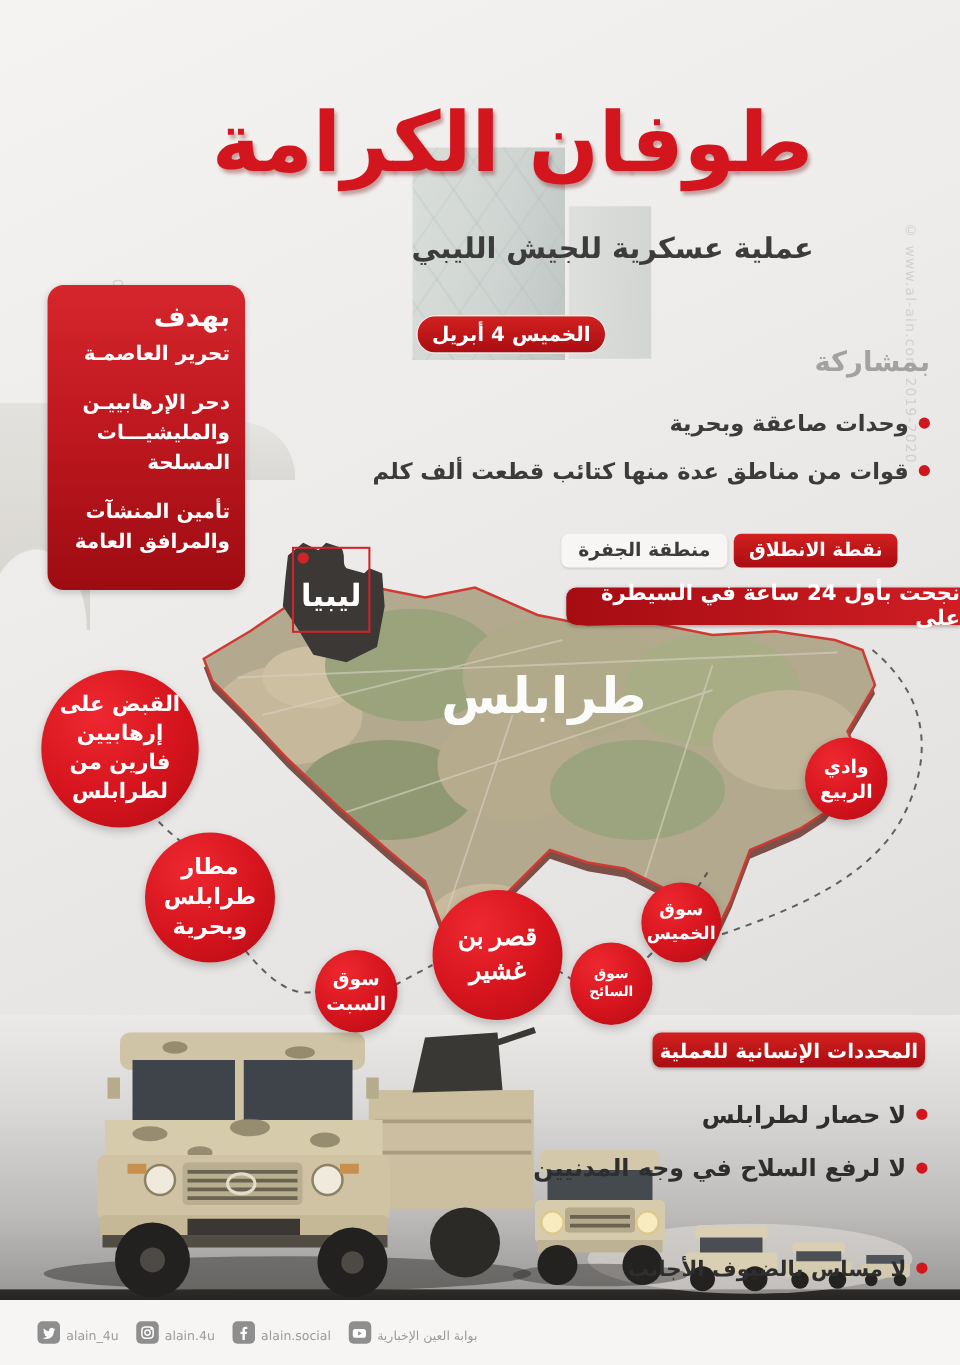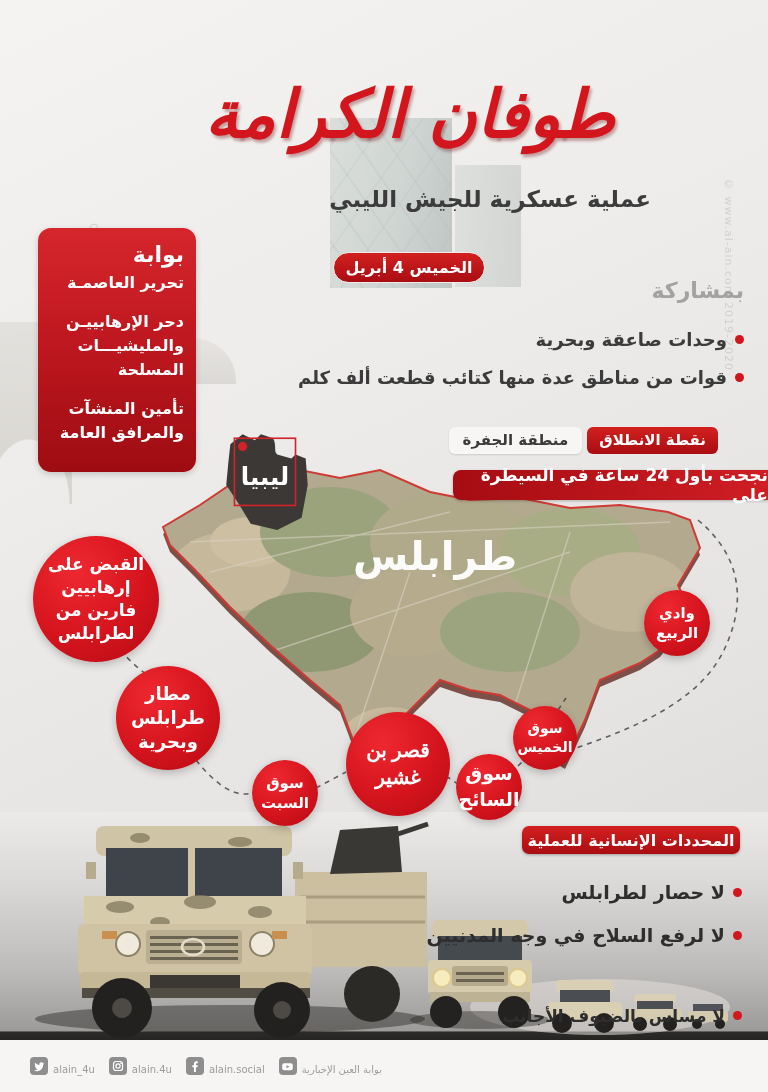--- a/index.html
+++ b/index.html
@@ -33,21 +33,21 @@
   }
   .bg-arch {
     position:absolute; left:-14px; top:322px; width:86px; height:182px; opacity:.5;
     background:linear-gradient(#d9d6d0,#c2beb7);
     -webkit-mask:radial-gradient(44px 70px at 50% 100%,transparent 0 40px,#000 41px);
             mask:radial-gradient(44px 70px at 50% 100%,transparent 0 40px,#000 41px);
   }
   
   .title {
     position:absolute; left:150px; top:76px; width:520px; text-align:center;
-    font-size:66px; font-weight:bold; font-style:italic; white-space:nowrap;
+    font-size:66px; font-weight:bold; white-space:nowrap;
     color:#d3161e; text-shadow:2px 3px 3px rgba(110,8,12,.35); direction:rtl;
   }
   .subtitle {
     position:absolute; left:280px; top:186px; width:420px; text-align:center;
     font-size:23px; font-weight:bold; color:#3c3c3c; direction:rtl;
   }
   .date-badge {
     position:absolute; left:333px; top:252px; width:152px; height:31px;
     background:linear-gradient(180deg,#d3201f,#a90d12); border:1px solid #eceae8;
     border-radius:16px; color:#fff; font-weight:bold; font-size:16px;
@@ -99,21 +99,21 @@
     position:absolute; border-radius:50%; color:#fff; font-weight:bold; text-align:center;
     display:flex; align-items:center; justify-content:center; direction:rtl; line-height:1.35;
     background:radial-gradient(circle at 35% 28%, #ee2830 0%, #d5141d 55%, #b30b14 100%);
     box-shadow:0 3px 8px rgba(0,0,0,.22); padding:8px;
   }
   .b-benghazi { left:33px;  top:536px; width:126px; height:126px; font-size:17px; }
   .b-wadi     { left:644px; top:590px; width:66px;  height:66px;  font-size:15px; }
   .b-airport  { left:116px; top:666px; width:104px; height:104px; font-size:18px; }
   .b-sabt     { left:252px; top:760px; width:66px;  height:66px;  font-size:15px; }
   .b-qasr     { left:346px; top:712px; width:104px; height:104px; font-size:20px;font-family:Liberation Serif, serif; }
-  .b-saih     { left:456px; top:754px; width:66px;  height:66px;  font-size:19px; }
+  .b-saih     { left:456px; top:754px; width:66px;  height:66px;  font-size:11px; }
   .b-khamis   { left:513px; top:706px; width:64px;  height:64px;  font-size:14px; }
   
   .hum-banner {
     position:absolute; right:28px; top:826px; width:218px; height:28px;
     background:linear-gradient(180deg,#d3201f,#a90d12); border-radius:7px;
     color:#fff; font-weight:bold; font-size:16px; display:flex; align-items:center;
     justify-content:center; direction:rtl; box-shadow:0 1px 3px rgba(0,0,0,.3);
   }
   .hr0 { right:26px; top:870px; font-size:19px; color:#2e2e2e; }
   .hr1 { right:26px; top:913px; font-size:19px; color:#2e2e2e; }
@@ -144,21 +144,21 @@
   <div class="bg-tower1"></div>
   <div class="bg-tower2"></div>
   <div class="bg-dome"></div>
   <div class="bg-arch"></div>
 
   <div class="title">طوفان الكرامة</div>
   <div class="subtitle">عملية عسكرية للجيش الليبي</div>
   <div class="date-badge">الخميس 4 أبريل</div>
 
   <div class="goals-box">
-    <div class="g-head">بوابة</div>
+    <div class="g-head">بهدف</div>
     <div class="g-item">تحرير العاصمـة</div>
     <div class="g-item">دحر الإرهابييـن والمليشيـــات المسلحة</div>
     <div class="g-item">تأمين المنشآت والمرافق العامة</div>
   </div>
 
   <div class="part-head">بمشاركة</div>
   <div class="bullet-row pr0"><span class="dot"></span><span>وحدات صاعقة وبحرية</span></div>
   <div class="bullet-row pr1"><span class="dot"></span><span>قوات من مناطق عدة منها كتائب قطعت ألف كلم</span></div>
 
   <div class="map-wrap">

